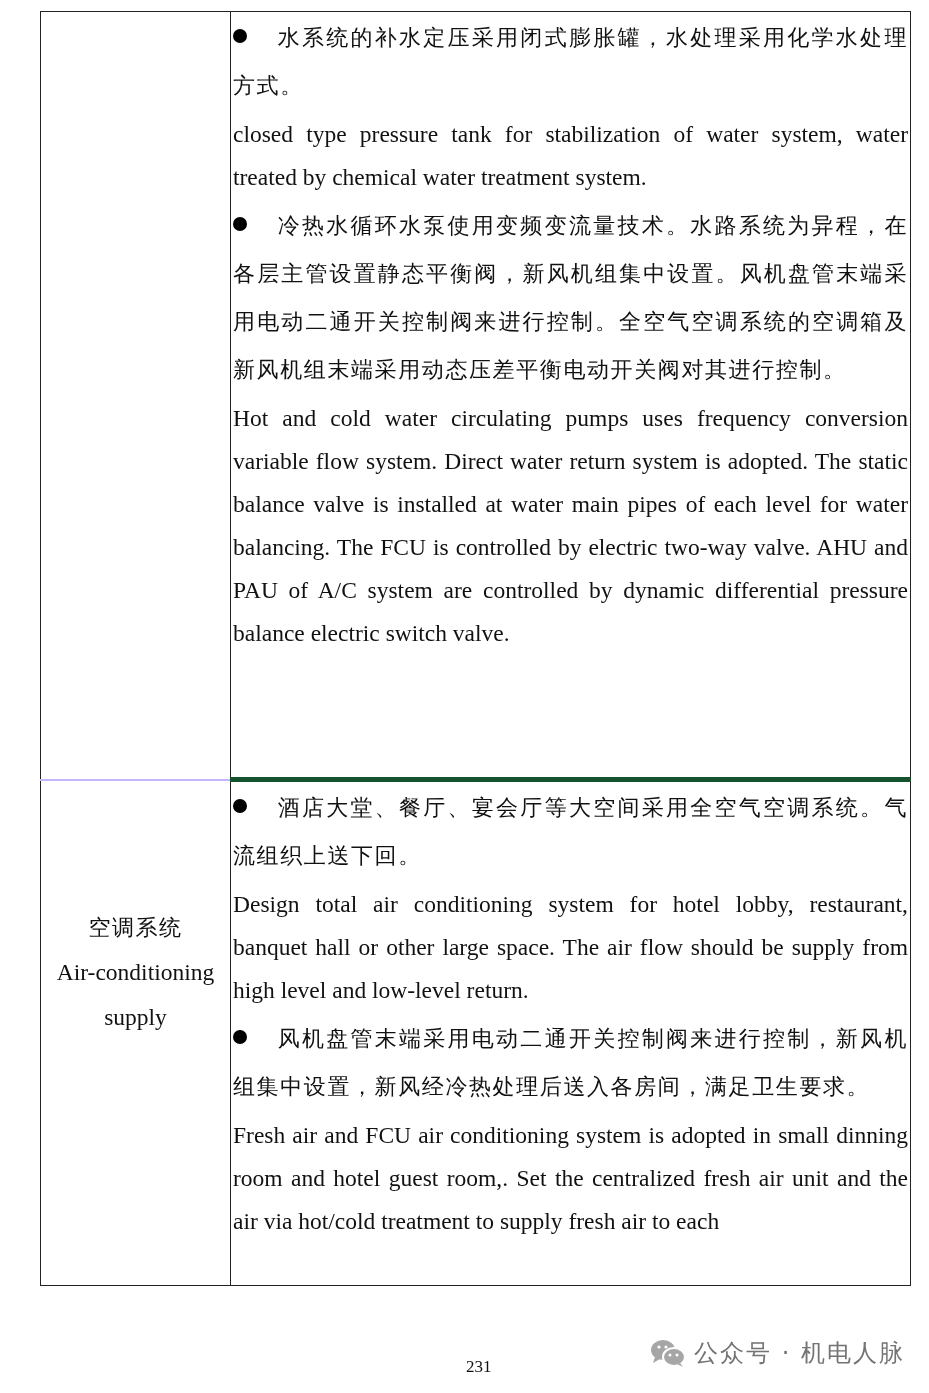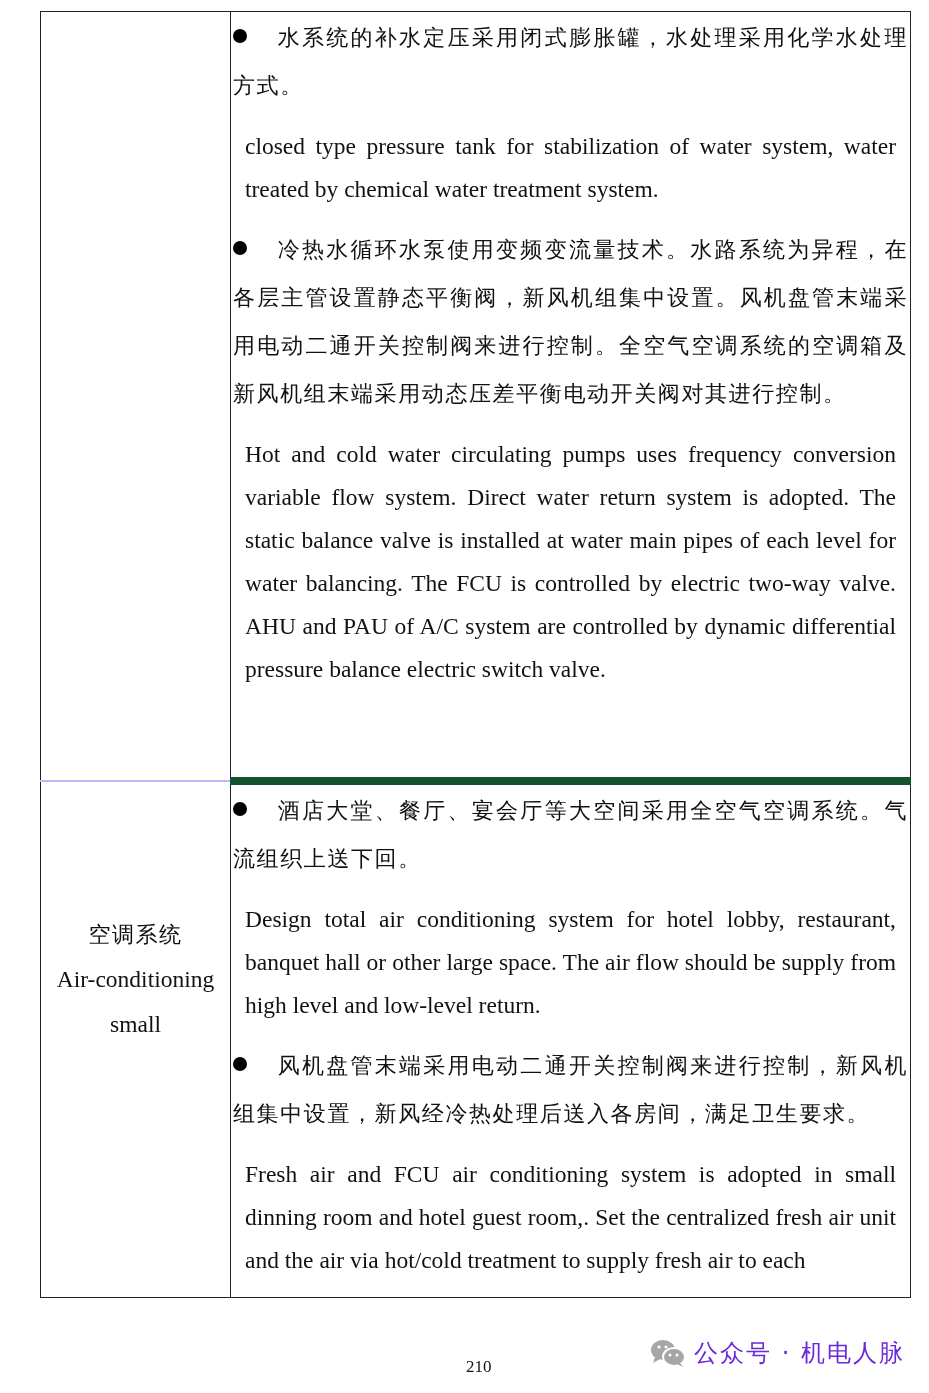--- a/index.html
+++ b/index.html
@@ -31,40 +31,40 @@
     .col-label { width: 190px; }
     .col-content { width: 680px; }
     .row-1 td { height: 765px; }
     .row-2 td { height: 503px; }
     .row-2 td.label-cell {
       border-top: 2px solid #c4b5fd;
       vertical-align: middle;
       text-align: center;
     }
     .row-2 td.content-cell {
-      border-top: 8px solid #14532d;
+      border-top: 5px solid #14532d;
     }
     .content {
       padding: 2px 2px 0 2px;
       font-size: 23px;
     }
     .cn {
       font-family: "DejaVu Sans", sans-serif;
       font-size: 22px;
       line-height: 48px;
       letter-spacing: 1.6px;
       text-align: justify;
       margin: 0;
     }
     .en {
       font-size: 23.5px;
       line-height: 43px;
       text-align: justify;
       text-align-last: left;
-      margin: 12px;
+      margin: 0;
       padding-top: 3px;
       padding-bottom: 3px;
     }
     .bullet {
       display: inline-block;
       width: 14px;
       height: 14px;
       background: #000000;
       border-radius: 50%;
       margin-right: 30px;
@@ -90,21 +90,21 @@
       left: 466px;
       top: 1357px;
       font-size: 17px;
     }
     .watermark {
       position: absolute;
       left: 650px;
       top: 1337px;
       display: flex;
       align-items: center;
-      color: #6d28d9;
+      color: #737373;
       font-family: "DejaVu Sans", sans-serif;
       font-size: 24px;
       letter-spacing: 2px;
     }
     .watermark svg { margin-right: 8px; }
   </style>
 </head>
 <body>
 
 <table class="page-table">
@@ -122,36 +122,36 @@
         <p class="cn"><span class="bullet"></span><span>冷热水循环水泵使用变频变流量技术。水路系统为异程，在各层主管设置静态平衡阀，新风机组集中设置。风机盘管末端采用电动二通开关控制阀来进行控制。全空气空调系统的空调箱及新风机组末端采用动态压差平衡电动开关阀对其进行控制。</span></p>
         <p class="en">Hot and cold water circulating pumps uses frequency conversion variable flow system. Direct water return system is adopted. The static balance valve is installed at water main pipes of each level for water balancing. The FCU is controlled by electric two-way valve. AHU and PAU of A/C system are controlled by dynamic differential pressure balance electric switch valve.</p>
       </div>
     </td>
   </tr>
   <tr class="row-2">
     <td class="label-cell">
       <div class="label-block">
         <span class="label-cn">空调系统</span>
         <span class="label-en">Air-conditioning</span>
-        <span class="label-en">small</span>
+        <span class="label-en">supply</span>
       </div>
     </td>
     <td class="content-cell">
       <div class="content">
         <p class="cn"><span class="bullet"></span><span>酒店大堂、餐厅、宴会厅等大空间采用全空气空调系统。气流组织上送下回。</span></p>
         <p class="en">Design total air conditioning system for hotel lobby, restaurant, banquet hall or other large space. The air flow should be supply from high level and low-level return.</p>
         <p class="cn"><span class="bullet"></span><span>风机盘管末端采用电动二通开关控制阀来进行控制，新风机组集中设置，新风经冷热处理后送入各房间，满足卫生要求。</span></p>
         <p class="en">Fresh air and FCU air conditioning system is adopted in small dinning room and hotel guest room,. Set the centralized fresh air unit and the air via hot/cold treatment to supply fresh air to each</p>
       </div>
     </td>
   </tr>
 </tbody>
   </table>
 
-<div class="page-number">210</div>
+<div class="page-number">231</div>
 
 <div class="watermark">
   <svg width="36" height="30" viewBox="0 0 36 30">
     <ellipse cx="13" cy="12" rx="12" ry="10" fill="#a6a6a6"></ellipse>
     <polygon points="5,19 3,25 10,21" fill="#a6a6a6"></polygon>
     <ellipse cx="24" cy="19" rx="11" ry="9" fill="#a6a6a6" stroke="#ffffff" stroke-width="2"></ellipse>
     <polygon points="30,25 33,29 27,26" fill="#a6a6a6"></polygon>
     <circle cx="9" cy="9" r="1.6" fill="#ffffff"></circle>
     <circle cx="16" cy="9" r="1.6" fill="#ffffff"></circle>
     <circle cx="20" cy="17" r="1.5" fill="#ffffff"></circle>

